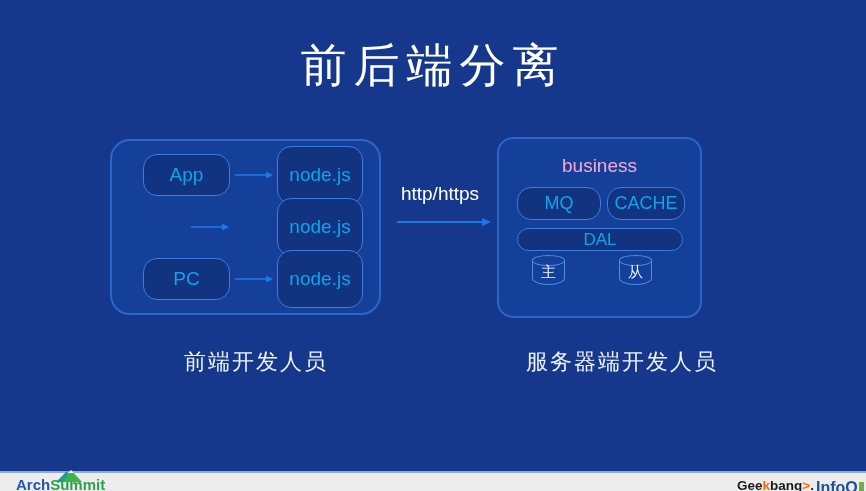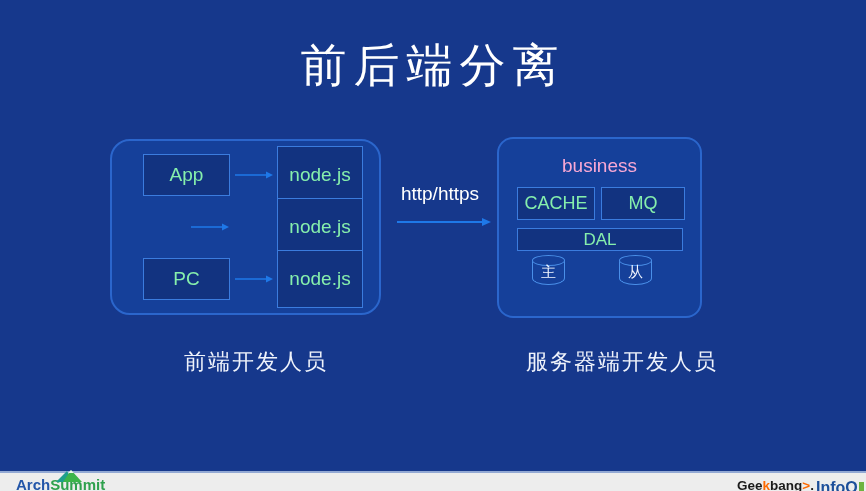--- a/index.html
+++ b/index.html
@@ -19,22 +19,22 @@
     position:absolute; background:#15409A;
     border:2px solid #2B66CC;
   }
   .left-panel {
     left:110px; top:139px; width:271px; height:176px; border-radius:20px;
     display:flex; flex-direction:column; justify-content:space-between;
     padding:13px 16px 13px 31px;
   }
   .client-row { display:flex; align-items:center; height:42px; }
   .mini-box {
-    background:#123380; border:1.5px solid #3B7CDE; border-radius:0;
-    color:#86efac; font-size:19px; display:flex;
+    background:#123380; border:1.5px solid #3B7CDE; border-radius:14px;
+    color:#0ea5e9; font-size:19px; display:flex;
     align-items:center; justify-content:center;
   }
   .client-box { width:87px; height:42px; }
   .node-box  { width:86px; height:58px; }
   .row-arrow { flex:1; display:flex; justify-content:center; align-items:center; }
 
   
   .proto-label {
     position:absolute; left:386px; top:183px; width:108px;
     text-align:center; color:#ffffff; font-size:19px; font-weight:400;
@@ -151,22 +151,22 @@
   <div class="proto-arrow">
     <svg width="95" height="12" viewBox="0 0 95 12">
         <line x1="0" y1="6" x2="85" y2="6" stroke="#1E78E8" stroke-width="2"></line>
         <path d="M85 2 L94 6 L85 10 Z" fill="#1E78E8"></path>
       </svg>
   </div>
 
   <div class="panel right-panel">
     <div class="business-label">business</div>
     <div class="comp-row">
+      <div class="mini-box mq-box">MQ</div>
       <div class="mini-box cache-box">CACHE</div>
-      <div class="mini-box mq-box">MQ</div>
     </div>
     <div class="mini-box dal-box">DAL</div>
 
     <div class="cyl cyl-master">
       <div class="cyl-top"></div>
       <div class="cyl-body"></div>
       <div class="cyl-label">主</div>
     </div>
     <div class="cyl cyl-slave">
       <div class="cyl-top"></div>

